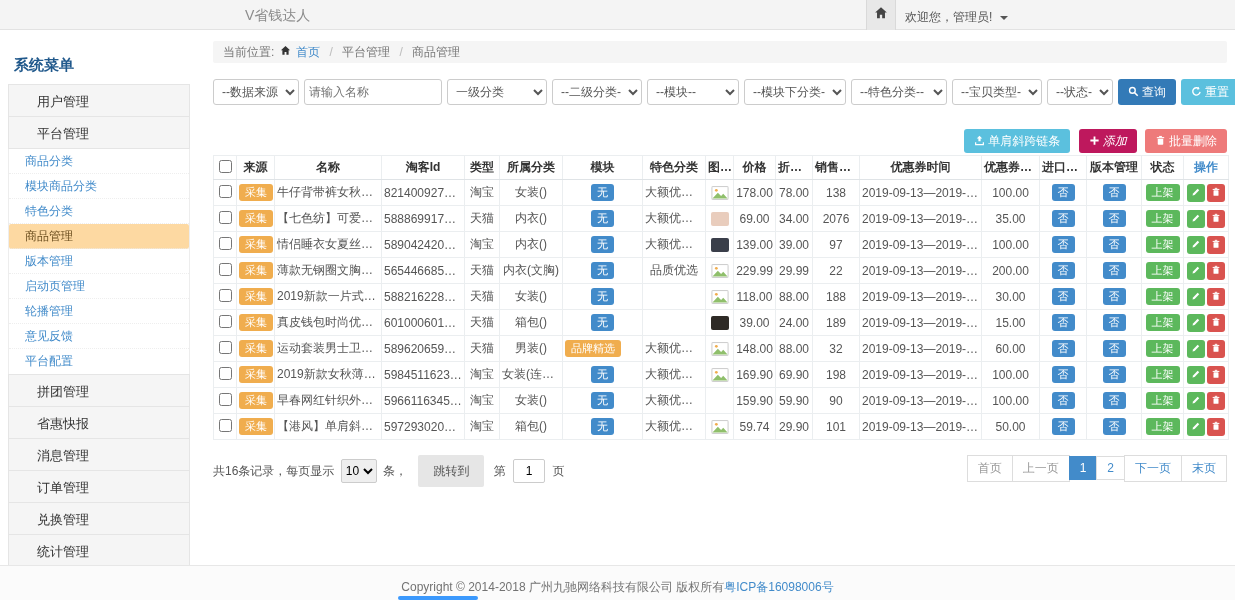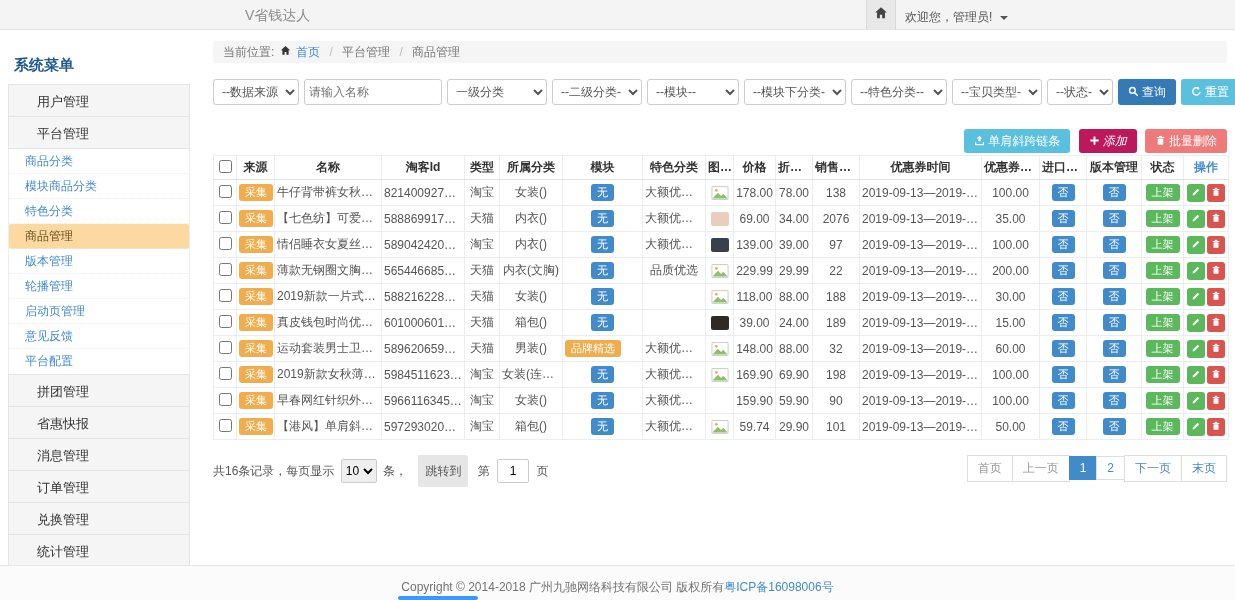--- a/index.html
+++ b/index.html
@@ -55,21 +55,21 @@
   .mini-btn { display: inline-block; width: 18px; height: 18px; border-radius: 3px; margin: 0 1px; cursor: pointer; line-height: 18px; }
   .mini-green { background: #5cb85c; }
   .mini-red { background: #d9534f; }
   .thumb { display: inline-block; width: 18px; height: 14px; border-radius: 2px; vertical-align: middle; }
   .module-extra { color: #555; margin-left: 2px; }
 
   
   .pager { position: absolute; left: 213px; top: 455px; width: 1014px; height: 30px; color: #555; }
   .pager-left { float: left; line-height: 26px; }
   .pager-left select { height: 24px; border: 1px solid #ccc; border-radius: 2px; font-size: 12px; margin: 0 3px; font-family: "Liberation Sans", sans-serif; }
-  .jump-btn { display: inline-block; background: #e6e6e6; border-radius: 2px; padding: 3px 7px; margin: 0 6px 0 8px; color: #555; cursor: pointer; }
+  .jump-btn { display: inline-block; background: #e6e6e6; border-radius: 2px; padding: 3px 15px; margin: 0 6px 0 8px; color: #555; cursor: pointer; }
   .page-input { width: 32px; height: 24px; border: 1px solid #ccc; border-radius: 2px; text-align: center; font-size: 12px; margin: 0 4px; font-family: "Liberation Sans", sans-serif; }
   .pager-right { float: right; }
   .pg-btn { display: inline-block; border: 1px solid #ddd; background: #fff; padding: 4px 10px; margin-left: -1px; font-size: 12px; color: #428bca; cursor: pointer; }
   .pg-muted { color: #999; }
   .pg-active { background: #428bca; border-color: #428bca; color: #fff; }
 
   
   .footer { position: absolute; left: 0; right: 0; top: 565px; height: 35px; background: #fbfbfb; border-top: 1px solid #e7e7e7; text-align: center; padding-top: 13px; font-size: 12px; color: #737373; z-index: 5; }
   .footer a { color: #428bca; text-decoration: none; cursor: pointer; }
   .bottom-scroll { position: absolute; left: 398px; bottom: 0; width: 80px; height: 4px; background: #3b99fd; z-index: 6; border-radius: 2px; }
@@ -96,22 +96,22 @@
     <div class="side-title">系统菜单</div>
     <div id="sidebar-items">
         <div class="side-section">用户管理</div>
         <div class="side-section">平台管理</div>
         <div class="side-subwrap">
           <div class="side-sub">商品分类</div>
           <div class="side-sub">模块商品分类</div>
           <div class="side-sub">特色分类</div>
           <div class="side-sub side-active">商品管理</div>
           <div class="side-sub">版本管理</div>
+          <div class="side-sub">启动页管理</div>
           <div class="side-sub">轮播管理</div>
-          <div class="side-sub">启动页管理</div>
           <div class="side-sub">意见反馈</div>
           <div class="side-sub">平台配置</div>
         </div>
         <div class="side-section">拼团管理</div>
         <div class="side-section">省惠快报</div>
         <div class="side-section">消息管理</div>
         <div class="side-section">订单管理</div>
         <div class="side-section">兑换管理</div>
         <div class="side-section">统计管理</div>
       </div>

